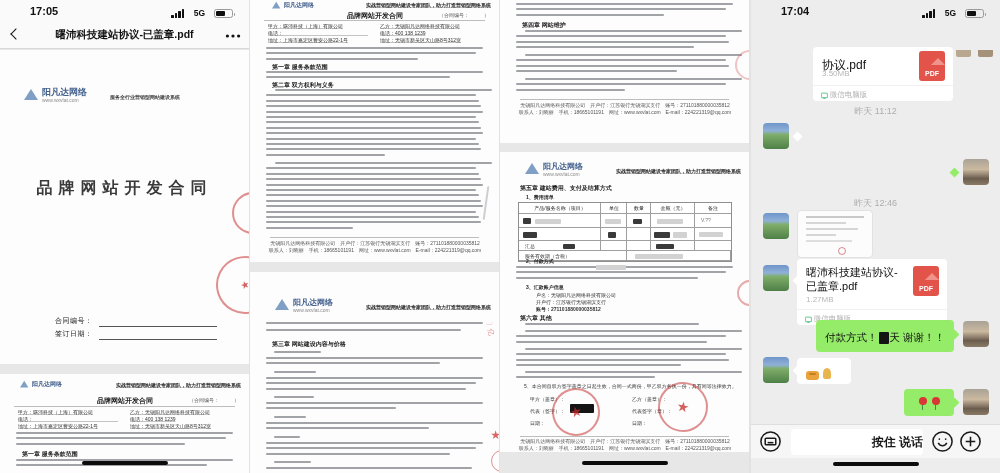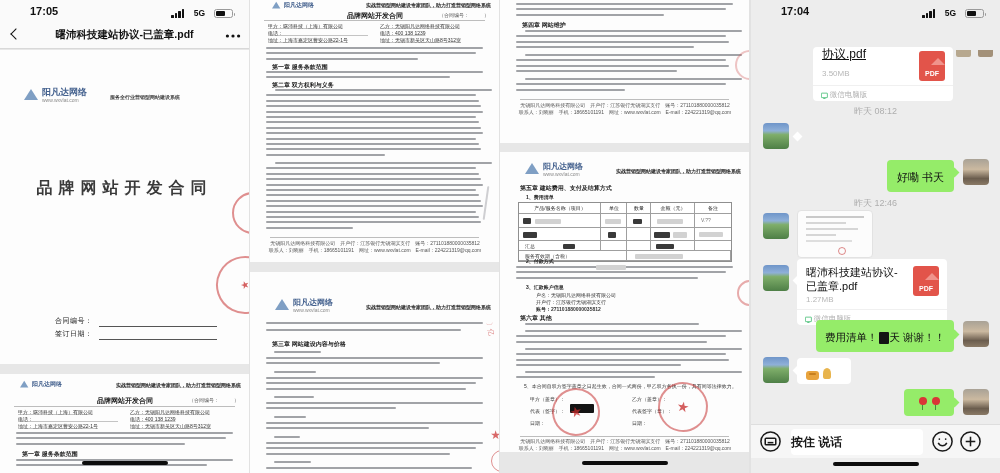--- a/index.html
+++ b/index.html
@@ -437,41 +437,38 @@
         </span>
       <span class="net5g" style="right:44px;">5G</span>
       <span class="batt" style="right:16px;">
           <i></i>
         </span>
     </div>
 
     <div class="abs" style="left:0;right:0;top:49px;height:375px;">
 
       <div class="bubble" style="left:62px;top:-2px;width:140px;height:54px;">
-        <span class="abs mtxt" style="left:9px;top:1px;font-size:12px;text-decoration:underline;">协议.pdf</span>
+        <span class="abs mtxt" style="left:9px;top:12px;font-size:12px;">协议.pdf</span>
         <span class="pdficon" style="right:8px;top:4px;">
             <span class="plab">PDF</span>
           </span>
         <span class="fsize" style="left:9px;top:22px;">3.50MB</span>
         <span class="hairline" style="left:0;right:0;top:38px;background:#f0f0f0;"></span>
         <span class="srcrow" style="left:8px;top:41px;"><span class="monicon"></span> <span>微信电脑版</span></span>
       </div>
       <span class="abs" style="left:205px;top:1px;width:15px;height:7px;background:#b7a88f;border-radius:0 0 2px 2px;"></span>
       <span class="abs" style="left:227px;top:1px;width:15px;height:7px;background:#a39179;border-radius:0 0 2px 2px;"></span>
 
-      <span class="ts" style="top:56px;">昨天 08:12</span>
+      <span class="ts" style="top:56px;">昨天 11:12</span>
 
       <div class="avatar av-left" style="left:12px;top:74px;"></div>
       <span class="tail" style="left:43px;top:84px;background:#fff;"></span>
 
       <div class="avatar av-right" style="left:212px;top:110px;"></div>
       <span class="tail" style="left:200px;top:120px;background:#95ec69;"></span>
-      <div class="bubble green" style="right:46px;top:111px;padding:7px 10px;">
-        <span class="mtxt">好嘞 书天</span>
-      </div>
 
       <span class="ts" style="top:148px;">昨天 12:46</span>
 
       <div class="avatar av-left" style="left:12px;top:164px;"></div>
       <div class="bubble" style="left:46px;top:161px;width:76px;height:48px;border:1px solid #e2e2e2;background:#fcfcfc;">
         <span class="abs" style="left:8px;top:5px;right:8px;height:2px;background:#c9c9c9;"></span>
         <span class="abs" style="left:8px;top:11px;width:40px;height:2px;background:#d6d6d6;"></span>
         <span class="abs" style="left:8px;top:17px;right:14px;height:2px;background:#d6d6d6;"></span>
         <span class="abs" style="left:8px;top:23px;width:30px;height:2px;background:#d6d6d6;"></span>
         <span class="abs" style="left:8px;top:29px;right:20px;height:2px;background:#dedede;"></span>
@@ -486,21 +483,21 @@
             <span class="plab">PDF</span>
           </span>
         <span class="fsize" style="left:9px;top:36px;">1.27MB</span>
         <span class="hairline" style="left:0;right:0;top:50px;background:#f0f0f0;"></span>
         <span class="srcrow" style="left:8px;top:53px;"><span class="monicon"></span> <span>微信电脑版</span></span>
       </div>
 
       <div class="avatar av-right" style="left:212px;top:272px;"></div>
       <span class="tail" style="left:200px;top:282px;background:#95ec69;"></span>
       <div class="bubble green" style="right:46px;top:271px;padding:7px 9px;">
-        <span class="mtxt" style="font-size:10.5px;"><span>费用清单！</span><span class="redact" style="width:10px;height:12px;margin:0 1px;"></span><span>天 谢谢！！</span></span>
+        <span class="mtxt" style="font-size:10.5px;"><span>付款方式！</span><span class="redact" style="width:10px;height:12px;margin:0 1px;"></span><span>天 谢谢！！</span></span>
       </div>
 
       <div class="avatar av-left" style="left:12px;top:308px;"></div>
       <span class="tail" style="left:43px;top:318px;background:#fff;"></span>
       <div class="bubble" style="left:46px;top:309px;width:54px;height:26px;" title="🤝🙏">
         <span class="abs" style="left:9px;top:7px;"><span class="handshake"></span><span class="pray"></span></span>
       </div>
 
       <div class="avatar av-right" style="left:212px;top:340px;"></div>
       <span class="tail" style="left:200px;top:350px;background:#95ec69;"></span>
@@ -510,21 +507,21 @@
     </div>
 
     <div class="abs" style="left:0;right:0;top:424px;height:34px;background:#f6f6f6;border-top:1px solid #dedede;">
       <span class="icirc" style="left:8px;top:5px;">
         <svg width="23" height="23" viewBox="0 0 24 24" fill="none" stroke="#1a1a1a" stroke-width="1.6">
             <circle cx="12" cy="12" r="10"></circle>
             <rect x="6.5" y="8.5" width="11" height="7" rx="1"></rect>
             <line x1="9" y1="13.2" x2="15" y2="13.2"></line>
           </svg>
       </span>
-      <div class="abs" style="left:40px;top:4px;width:132px;height:26px;background:#fff;border-radius:4px;text-align:left;line-height:26px;font-size:12px;font-weight:bold;color:#181818;">按住 说话</div>
+      <div class="abs" style="left:40px;top:4px;width:132px;height:26px;background:#fff;border-radius:4px;text-align:right;line-height:26px;font-size:12px;font-weight:bold;color:#181818;">按住 说话</div>
       <span class="icirc" style="left:180px;top:5px;">
         <svg width="23" height="23" viewBox="0 0 24 24" fill="none" stroke="#1a1a1a" stroke-width="1.6">
             <circle cx="12" cy="12" r="10"></circle>
             <circle cx="8.7" cy="9.5" r="0.9" fill="#1a1a1a" stroke="none"></circle>
             <circle cx="15.3" cy="9.5" r="0.9" fill="#1a1a1a" stroke="none"></circle>
             <path d="M7.5 13.5c1.2 2 2.7 3 4.5 3s3.3-1 4.5-3"></path>
           </svg>
       </span>
       <span class="icirc" style="left:208px;top:5px;">
         <svg width="23" height="23" viewBox="0 0 24 24" fill="none" stroke="#1a1a1a" stroke-width="1.6">

